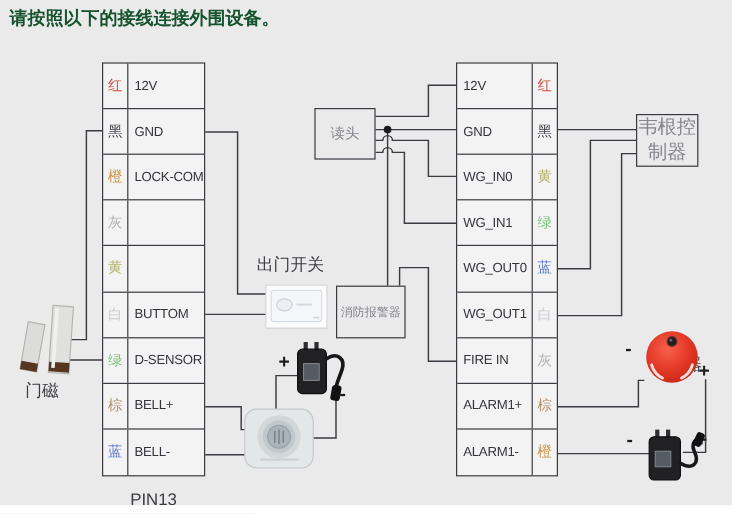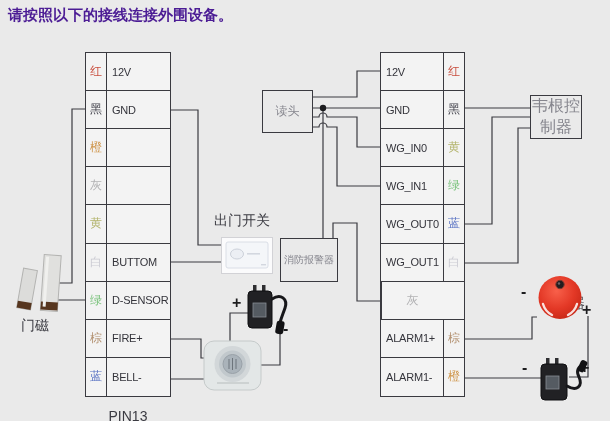--- a/index.html
+++ b/index.html
@@ -1,18 +1,18 @@
 <!DOCTYPE html>
 <html><head>
 <meta charset="utf-8">
 <style>
   html,body{margin:0;padding:0;}
   .stage{position:relative;width:610px;height:428px;background:#eaeaea;overflow:hidden;
          font-family:"Liberation Sans",sans-serif;}
-  .title{position:absolute;left:8px;top:6px;font-size:15px;font-weight:bold;color:#4c1d95;}
+  .title{position:absolute;left:8px;top:6px;font-size:15px;font-weight:bold;color:#14532d;}
   svg.layer{position:absolute;left:0;top:0;}
   .absimg{position:absolute;}
   .connector{position:absolute;background:#f3f3f3;border:1px solid #3a3a40;display:grid;box-sizing:border-box;}
   #pin13{left:85px;top:52px;width:86px;height:345px;grid-template-rows:repeat(9,1fr);}
   #pin14{left:380px;top:52px;width:85px;height:345px;grid-template-rows:repeat(9,1fr);}
   .crow{display:grid;border-bottom:1px solid #3a3a40;}
   .crow:last-child{border-bottom:none;}
   #pin13 .crow{grid-template-columns:21px 1fr;}
   #pin14 .crow{grid-template-columns:1fr 21px;}
   .wcell{display:flex;align-items:center;justify-content:center;font-size:12px;}
@@ -72,38 +72,39 @@
     <div class="crow">
         <div class="wcell" style="color: rgb(201, 79, 63);">红</div>
         <div class="lcell">12V</div>
       </div>
     <div class="crow">
         <div class="wcell" style="color: rgb(65, 65, 75);">黑</div>
         <div class="lcell">GND</div>
       </div>
     <div class="crow">
         <div class="wcell" style="color: rgb(205, 145, 67);">橙</div>
+        <div class="lcell">LOCK-COM</div>
       </div>
     <div class="crow">
         <div class="wcell" style="color: rgb(178, 178, 180);">灰</div>
       </div>
     <div class="crow">
         <div class="wcell" style="color: rgb(179, 180, 108);">黄</div>
       </div>
     <div class="crow">
         <div class="wcell" style="color: rgb(203, 203, 211);">白</div>
         <div class="lcell">BUTTOM</div>
       </div>
     <div class="crow">
         <div class="wcell" style="color: rgb(121, 194, 123);">绿</div>
         <div class="lcell">D-SENSOR</div>
       </div>
     <div class="crow">
         <div class="wcell" style="color: rgb(178, 144, 111);">棕</div>
-        <div class="lcell">FIRE+</div>
+        <div class="lcell">BELL+</div>
       </div>
     <div class="crow">
         <div class="wcell" style="color: rgb(91, 116, 196);">蓝</div>
         <div class="lcell">BELL-</div>
       </div>
   </div>
   <div class="pinlabel" id="pin13-label">PIN13</div>
 
   <div class="connector" id="pin14">
     <div class="crow">
@@ -124,20 +125,21 @@
       </div>
     <div class="crow">
         <div class="lcell">WG_OUT0</div>
         <div class="wcell" style="color: rgb(91, 116, 196);">蓝</div>
       </div>
     <div class="crow">
         <div class="lcell">WG_OUT1</div>
         <div class="wcell" style="color: rgb(203, 203, 211);">白</div>
       </div>
     <div class="crow">
+        <div class="lcell">FIRE IN</div>
         <div class="wcell" style="color: rgb(178, 178, 180);">灰</div>
       </div>
     <div class="crow">
         <div class="lcell">ALARM1+</div>
         <div class="wcell" style="color: rgb(178, 144, 111);">棕</div>
       </div>
     <div class="crow">
         <div class="lcell">ALARM1-</div>
         <div class="wcell" style="color: rgb(205, 145, 67);">橙</div>
       </div>

